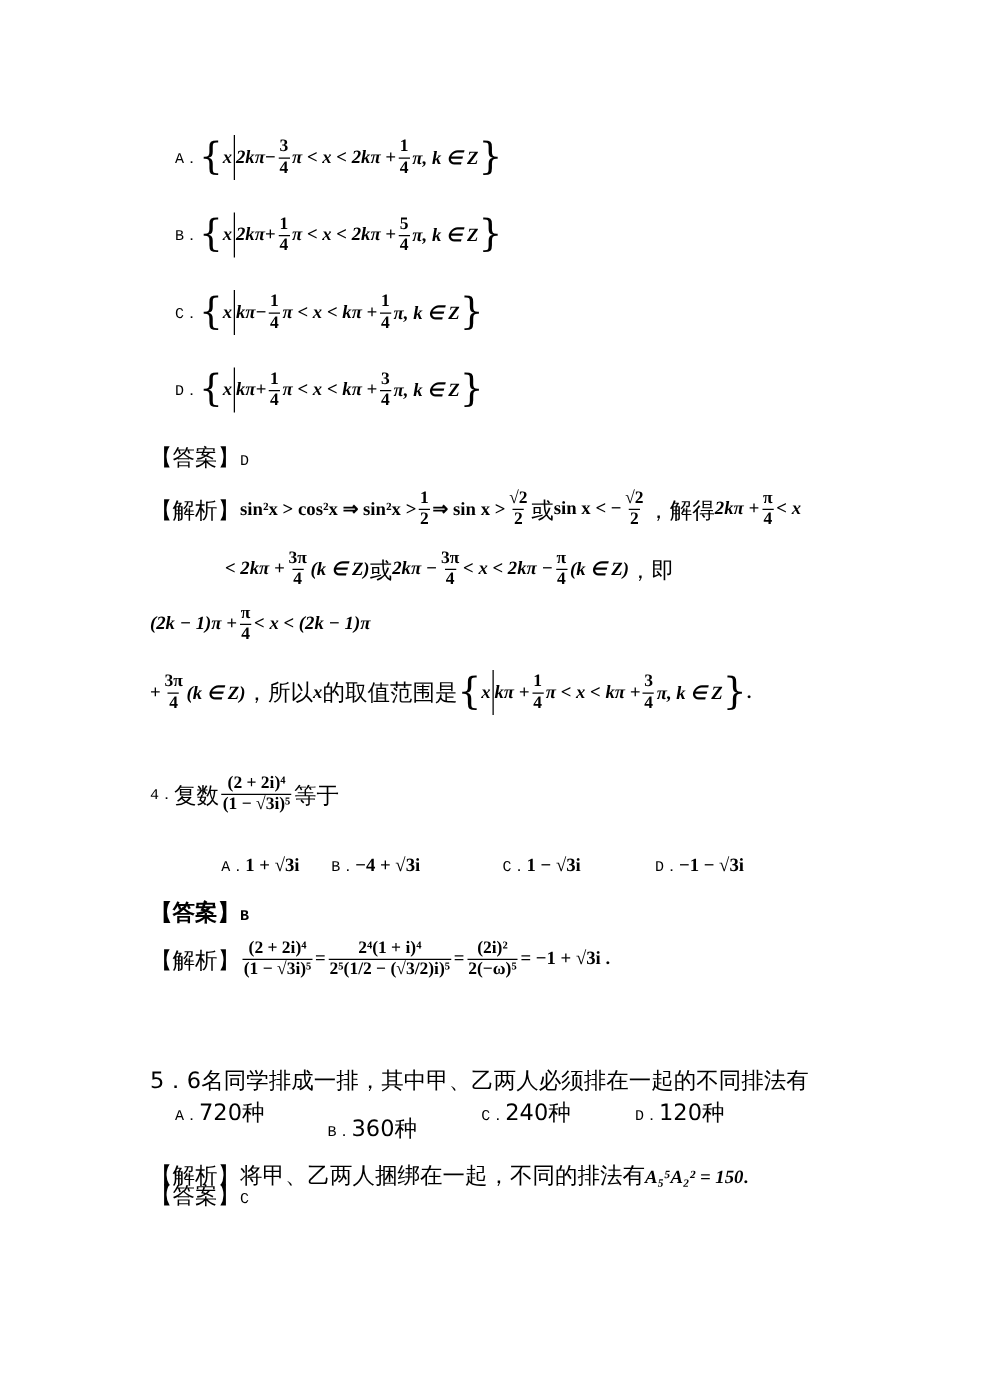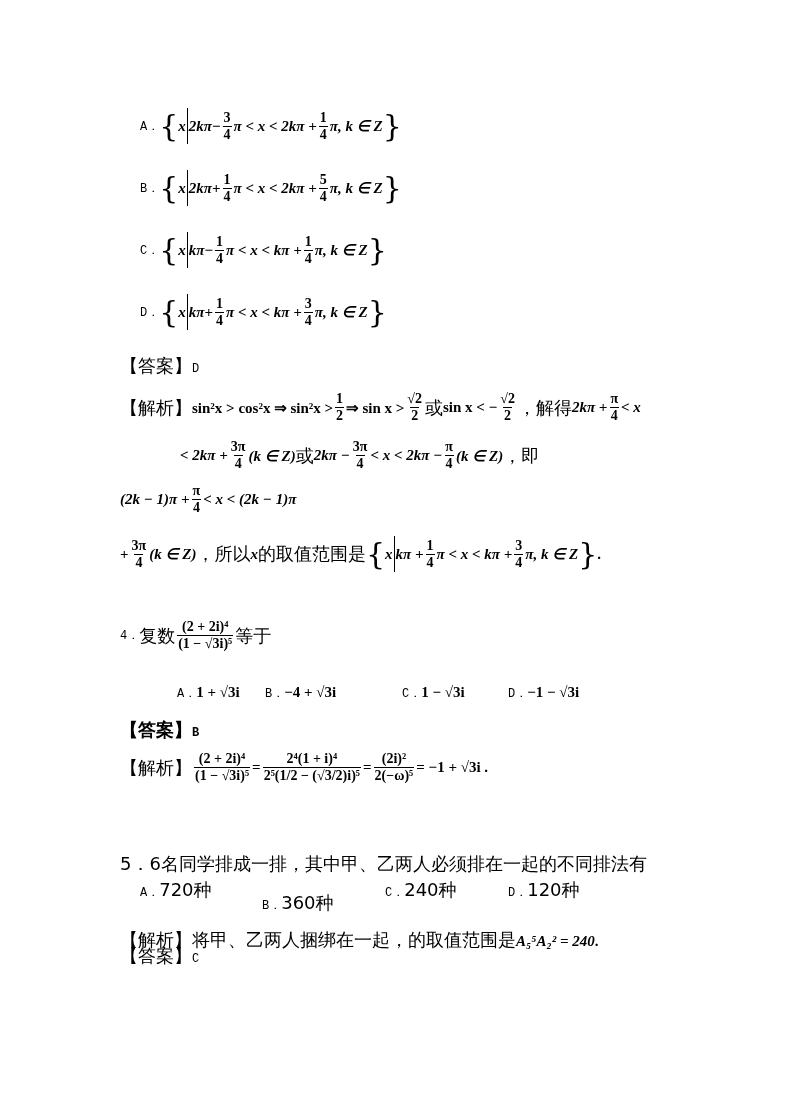--- a/index.html
+++ b/index.html
@@ -201,21 +201,21 @@
 
 <div class="abs" style="left:140px; top:682px;margin-left:37px;">
   <span class="lbl">A．</span><span class="m">1 + √3i</span>
 </div>
 <div class="abs" style="left:265px; top:682px;">
   <span class="lbl">B．</span><span class="m">−4 + √3i</span>
 </div>
 <div class="abs" style="left:402px; top:682px;">
   <span class="lbl">C．</span><span class="m">1 − √3i</span>
 </div>
-<div class="abs" style="left:508px; top:682px;">
+<div class="abs" style="left:524px; top:682px;">
   <span class="lbl">D．</span><span class="m">−1 − √3i</span>
 </div>
 
 <div class="abs" style="left:120px; top:718px;font-weight:bold;">
   <span class="cn">【答案】</span><span class="lbl">B</span>
 </div>
 
 <div class="abs row" style="left:120px; top:752px;">
   <span class="cn">【解析】</span>
   <span class="frac m">
@@ -247,14 +247,14 @@
 <div class="abs" style="left:385px; top:878px;">
   <span class="lbl">C．</span><span class="cn">240种</span>
 </div>
 <div class="abs" style="left:508px; top:878px;">
   <span class="lbl">D．</span><span class="cn">120种</span>
 </div>
 <div class="abs" style="left:120px; top:944px;">
   <span class="cn">【答案】</span><span class="lbl">C</span>
 </div>
 <div class="abs" style="left:120px; top:928px;">
-  <span class="cn">【解析】</span><span class="cn">将甲、乙两人捆绑在一起，的取值范围是</span><span class="m mi">A₅⁵A₂² = 240</span><span class="m">.</span>
+  <span class="cn">【解析】</span><span class="cn">将甲、乙两人捆绑在一起，不同的排法有</span><span class="m mi">A₅⁵A₂² = 150</span><span class="m">.</span>
 </div>
 
 </body></html>

